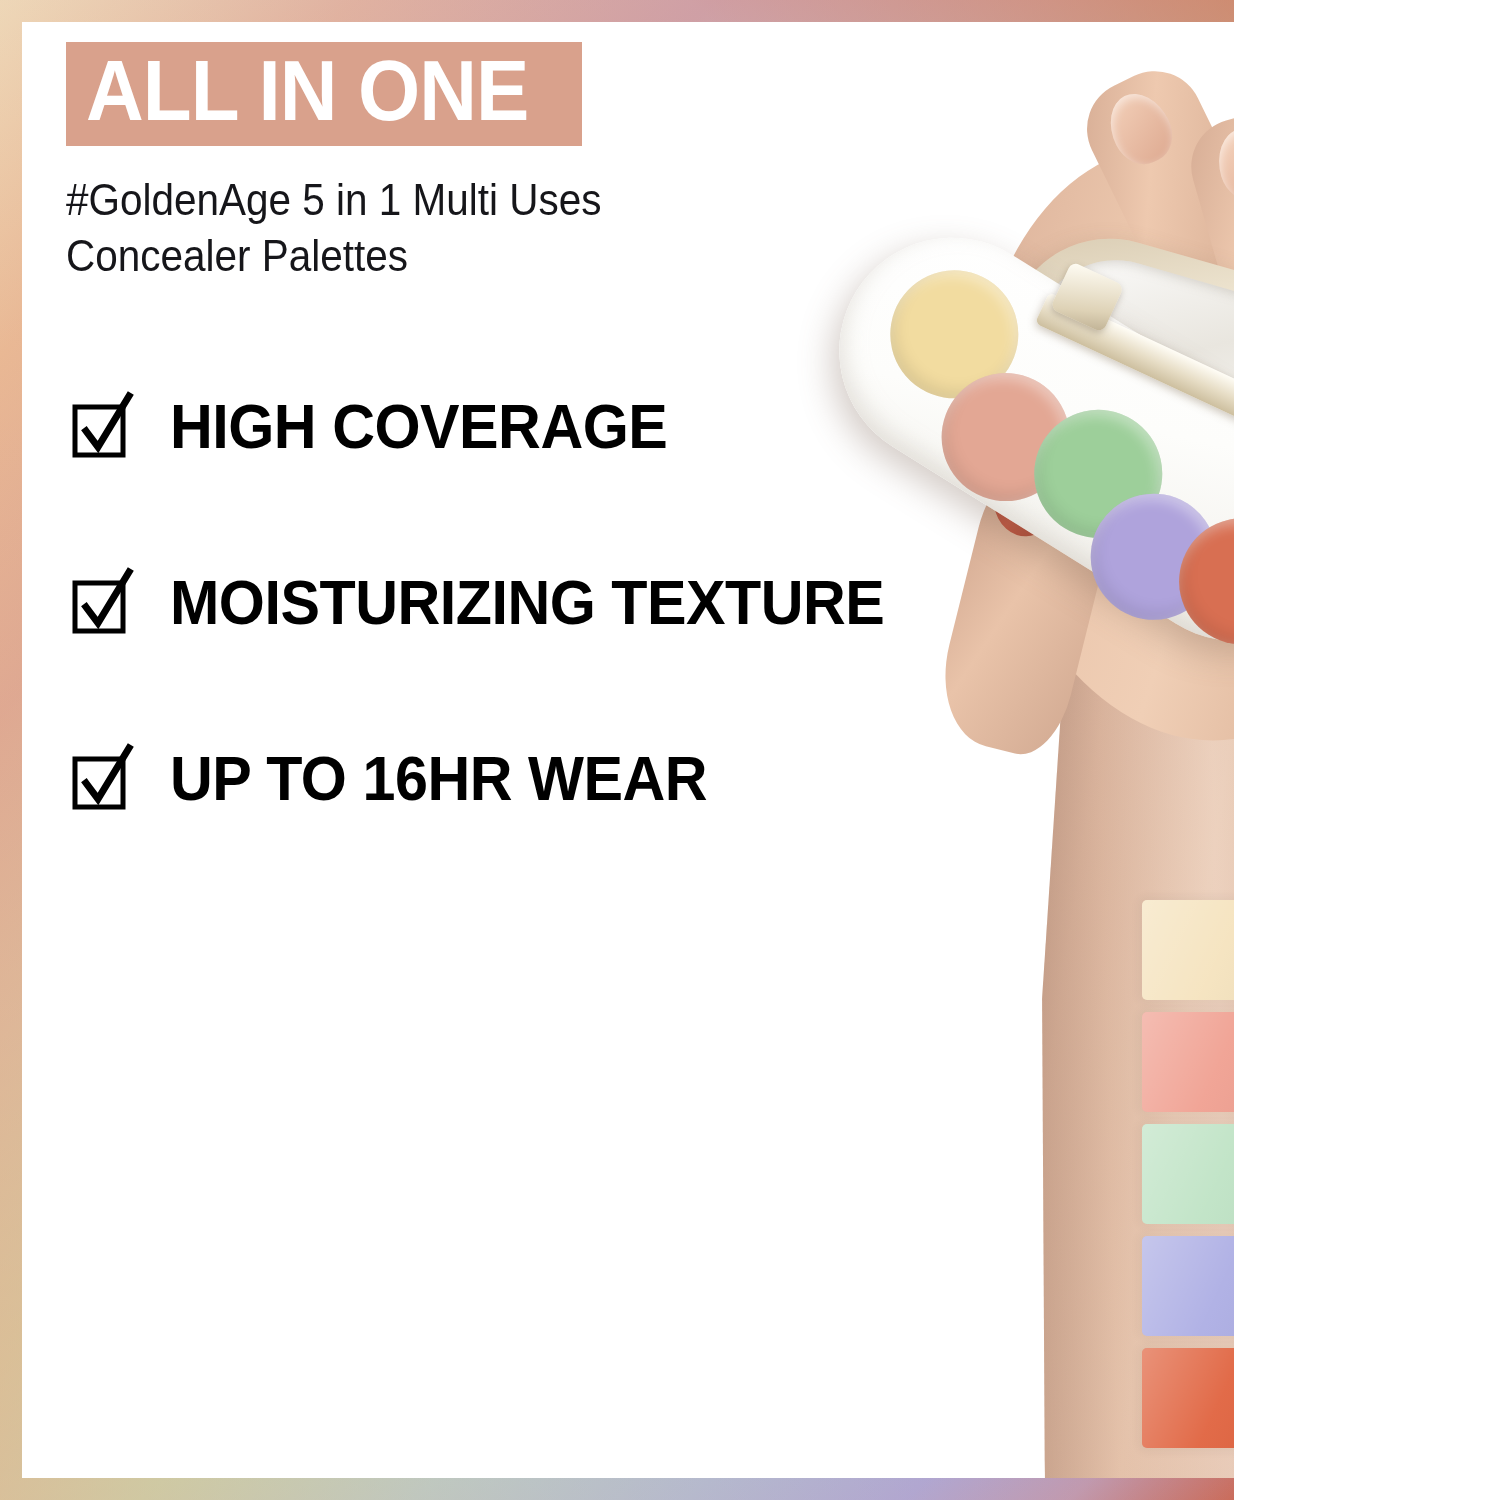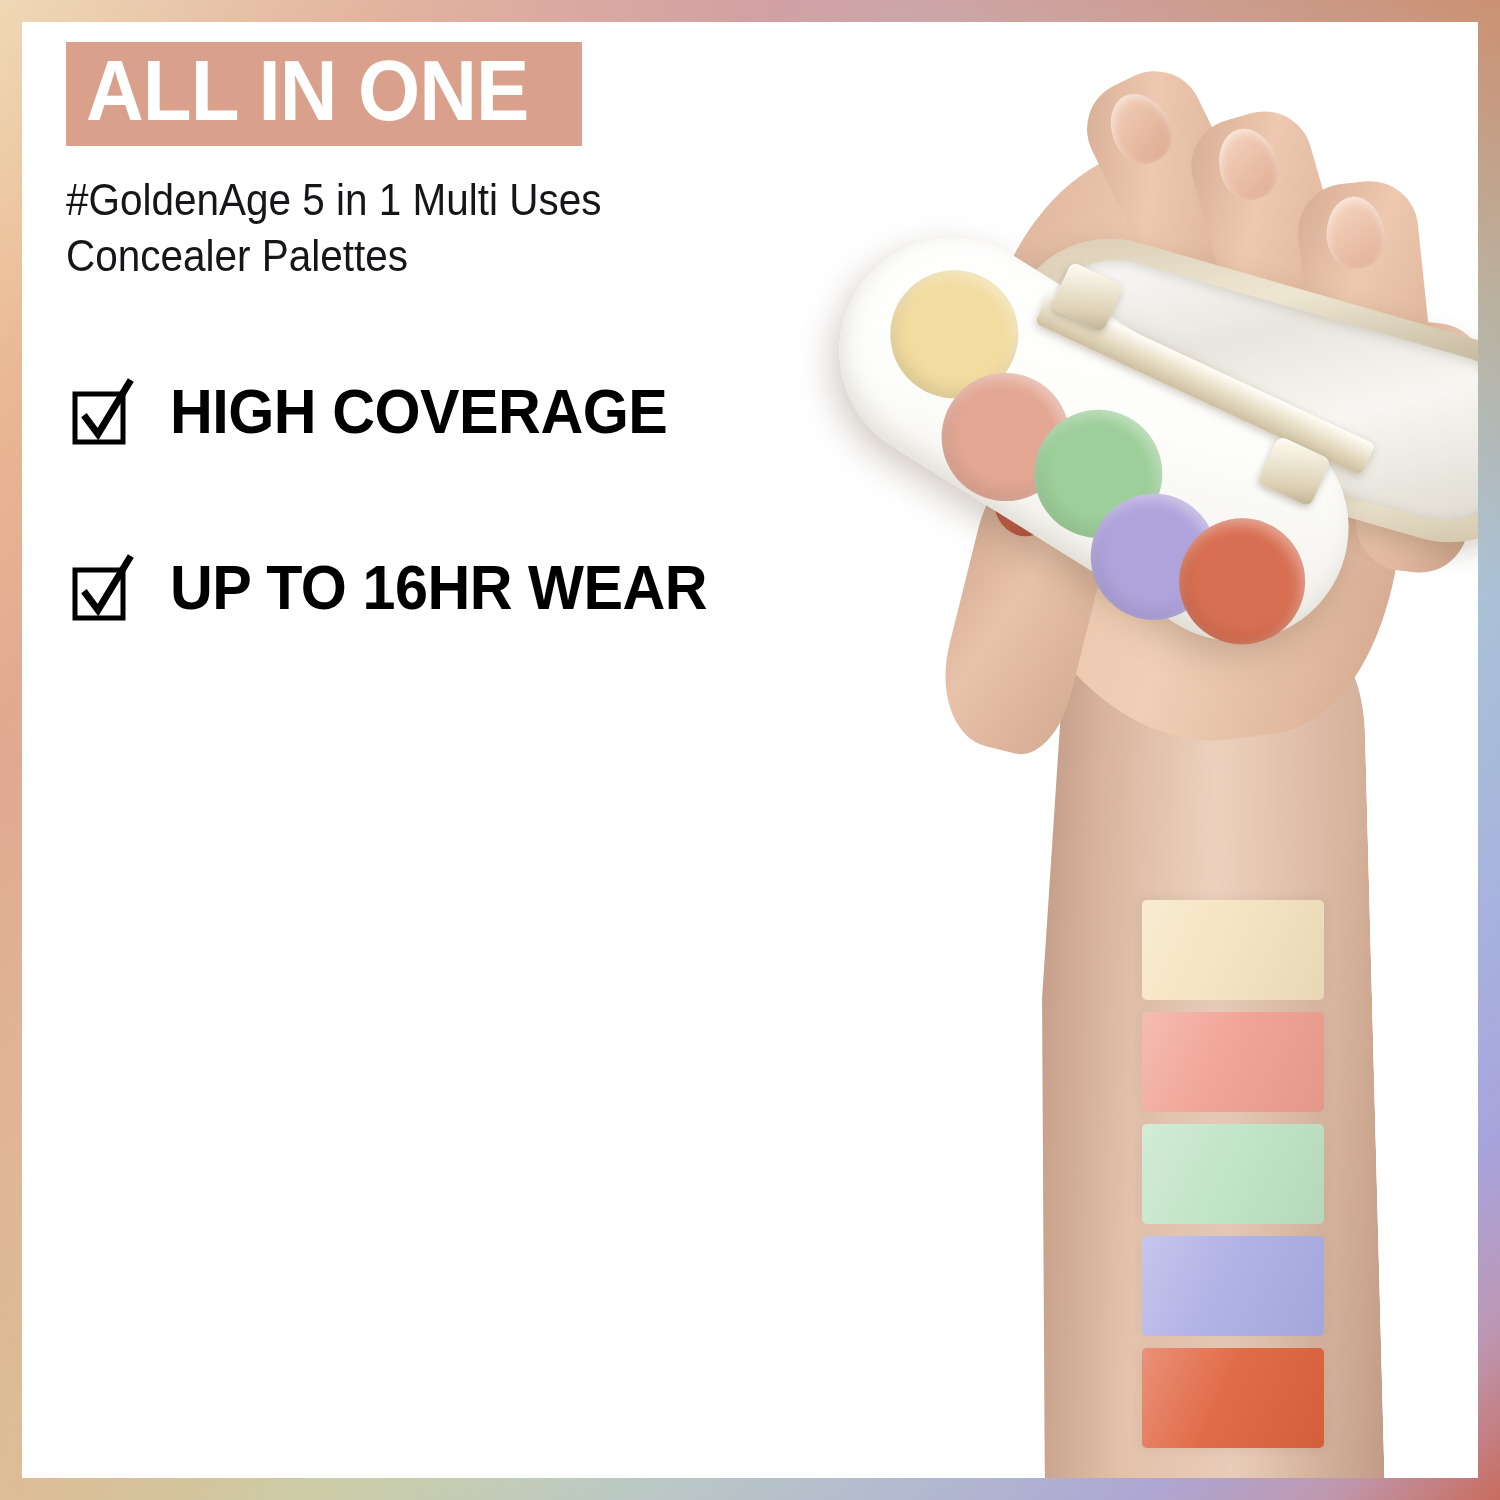--- a/index.html
+++ b/index.html
@@ -10,21 +10,21 @@
   body {
     width: 1500px;
     height: 1500px;
     font-family: "Liberation Sans", sans-serif;
     overflow: hidden;
   }
 
   
   #poster {
     position: relative;
-    width: 1500px;
+    width: 1234px;
     height: 1500px;
     box-sizing: border-box;
     background:
       linear-gradient(135deg,
         #fbdcb2 0%,
         #f0b38f 13%,
         #dfa08e 26%,
         #d8b59a 38%,
         #c9cba0 50%,
         #b6dcb4 60%,
@@ -105,21 +105,21 @@
   }
 
   
   #checklist {
     margin: 96px 0 0 28px;
     list-style: none;
     padding: 0;
   }
   .check-row {
     display: flex;
-    align-items: flex-start;
+    align-items: center;
     height: 92px;
     margin-bottom: 84px;
   }
   .check-row:last-child { margin-bottom: 0; }
 
   .checkbox-icon {
     position: relative;
     width: 60px;
     height: 66px;
     flex: 0 0 auto;
@@ -340,20 +340,29 @@
         <li class="check-row">
           <span class="checkbox-icon">
             <svg width="60" height="66" viewBox="0 0 60 66">
               <rect x="3" y="14" width="48" height="48" fill="none" stroke="#000" stroke-width="5"></rect>
               <path d="M14 38 L26 54 L57 3" fill="none" stroke="#000" stroke-width="7" stroke-linecap="square"></path>
             </svg>
           </span>
           <span class="check-label">HIGH COVERAGE</span>
         </li>
 
+        <li class="check-row">
+          <span class="checkbox-icon">
+            <svg width="60" height="66" viewBox="0 0 60 66">
+              <rect x="3" y="14" width="48" height="48" fill="none" stroke="#000" stroke-width="5"></rect>
+              <path d="M14 38 L26 54 L57 3" fill="none" stroke="#000" stroke-width="7" stroke-linecap="square"></path>
+            </svg>
+          </span>
+          <span class="check-label">MOISTURIZING TEXTURE</span>
+        </li>
 
 
 
         <li class="check-row">
           <span class="checkbox-icon">
             <svg width="60" height="66" viewBox="0 0 60 66">
               <rect x="3" y="14" width="48" height="48" fill="none" stroke="#000" stroke-width="5"></rect>
               <path d="M14 38 L26 54 L57 3" fill="none" stroke="#000" stroke-width="7" stroke-linecap="square"></path>
             </svg>
           </span>

